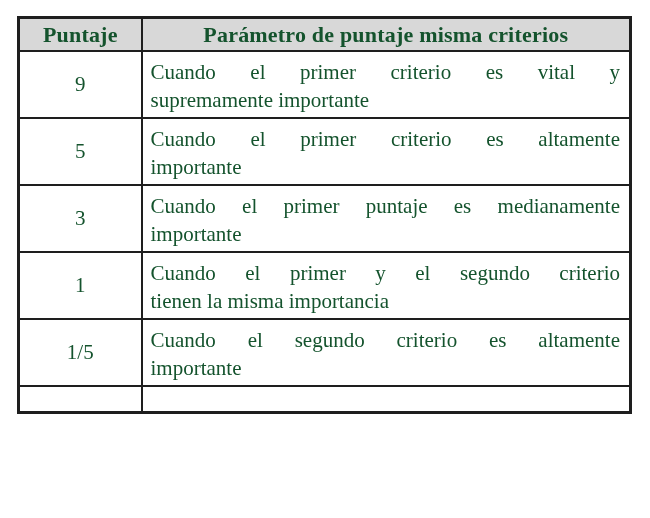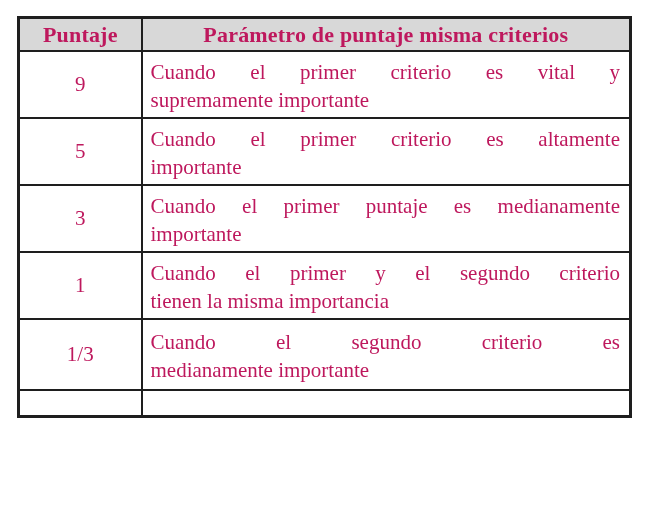--- a/index.html
+++ b/index.html
@@ -7,21 +7,21 @@
     padding: 0;
     background: #ffffff;
   }
   .page {
     position: relative;
     width: 650px;
     height: 518px;
     background: #ffffff;
     overflow: hidden;
     font-family: "Liberation Serif", "DejaVu Serif", serif;
-    color: #be185d;
+    color: #14532d;
   }
   table.score-table {
     position: absolute;
     left: 17px;
     top: 16px;
     width: 612px;
     border-collapse: collapse;
     table-layout: fixed;
     border: 3px solid #1e1e1e;
   }
@@ -103,25 +103,25 @@
           <div class="desc-line last-line">importante</div>
         </td>
       </tr>
       <tr class="data-row">
         <td class="score-cell">1</td>
         <td class="param-cell">
           <div class="desc-line">Cuando el primer y el segundo criterio</div>
           <div class="desc-line last-line">tienen la misma importancia</div>
         </td>
       </tr>
-      <tr class="data-row tall">
-        <td class="score-cell">1/3</td>
+      <tr class="data-row">
+        <td class="score-cell">1/5</td>
         <td class="param-cell">
-          <div class="desc-line">Cuando el segundo criterio es</div>
-          <div class="desc-line last-line">medianamente importante</div>
+          <div class="desc-line">Cuando el segundo criterio es altamente</div>
+          <div class="desc-line last-line">importante</div>
         </td>
       </tr>
       <tr class="partial-row">
         <td class="score-cell"></td>
         <td class="param-cell"></td>
       </tr>
     </tbody>
   </table>
 </div>
 

